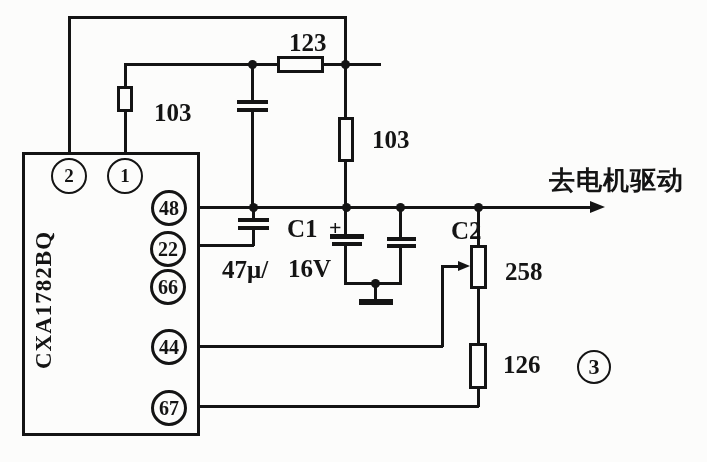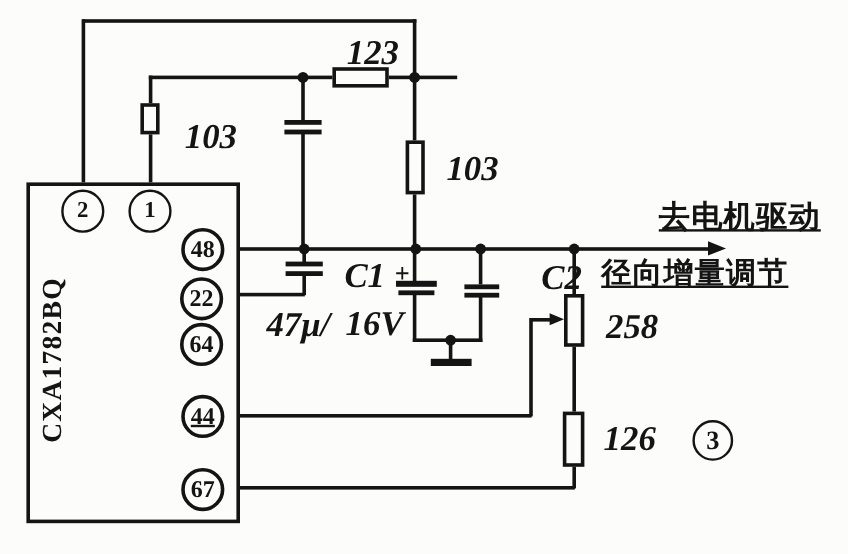--- a/index.html
+++ b/index.html
@@ -10,23 +10,23 @@
   .grp{position:absolute;left:0;top:0;width:0;height:0;}
   .w{position:absolute;background:#141414;}
   .rbox{position:absolute;background:#fcfcfb;border:3px solid #141414;box-sizing:border-box;}
   .plate{position:absolute;background:#141414;}
   .dot{position:absolute;width:9px;height:9px;border-radius:50%;background:#141414;}
   .circ{
     position:absolute;border:3px solid #141414;border-radius:50%;background:#fcfcfb;
     box-sizing:border-box;display:flex;align-items:center;justify-content:center;
     font-weight:bold;font-size:20px;
   }
-  .lbl{position:absolute;font-weight:bold;font-size:29px;white-space:nowrap;line-height:1;font-style:italic;}
+  .lbl{position:absolute;font-weight:bold;font-size:25px;white-space:nowrap;line-height:1;}
   .cjk{position:absolute;font-family:"Liberation Sans",sans-serif;font-weight:bold;
-       font-size:25px;white-space:nowrap;line-height:1;letter-spacing:1px;text-decoration:underline;}
+       font-size:25px;white-space:nowrap;line-height:1;letter-spacing:1px;}
   .arr-r{position:absolute;width:0;height:0;border-top:6px solid transparent;
          border-bottom:6px solid transparent;border-left:15px solid #141414;}
   .arr-r.small{border-top-width:5px;border-bottom-width:5px;border-left-width:12px;}
   .chip{position:absolute;left:22px;top:152px;width:178px;height:284px;
         border:3px solid #141414;box-sizing:border-box;background:#fcfcfb;}
   .chipname{
     position:absolute;left:-31px;top:287px;width:150px;height:26px;text-align:center;
     transform:rotate(-90deg);font-weight:bold;font-size:23px;letter-spacing:1px;line-height:26px;
   }
   .plus{position:absolute;font-weight:bold;font-size:22px;line-height:1;}
@@ -143,29 +143,28 @@
     <span>1</span>
   </div>
 
   <div class="circ" style="left:151px;top:190px;width:36px;height:36px;">
     <span>48</span>
   </div>
   <div class="circ" style="left:150px;top:231px;width:36px;height:36px;">
     <span>22</span>
   </div>
   <div class="circ" style="left:150px;top:269px;width:36px;height:36px;">
-    <span>64</span>
+    <span>66</span>
   </div>
-  <div class="circ" style="left:151px;top:329px;width:36px;height:36px;text-decoration:underline;">
+  <div class="circ" style="left:151px;top:329px;width:36px;height:36px;">
     <span>44</span>
   </div>
   <div class="circ" style="left:151px;top:390px;width:36px;height:36px;">
     <span>67</span>
   </div>
 
   <span class="cjk" style="left:549px;top:167px;font-size:26px;">去电机驱动</span>
-  <span class="cjk" style="left:501px;top:216px;">径向增量调节</span>
 
   <div class="circ" style="left:577px;top:350px;width:34px;height:34px;border-width:2px;font-size:22px;">
     <span>3</span>
   </div>
 
 </div>
 
 </body></html>

